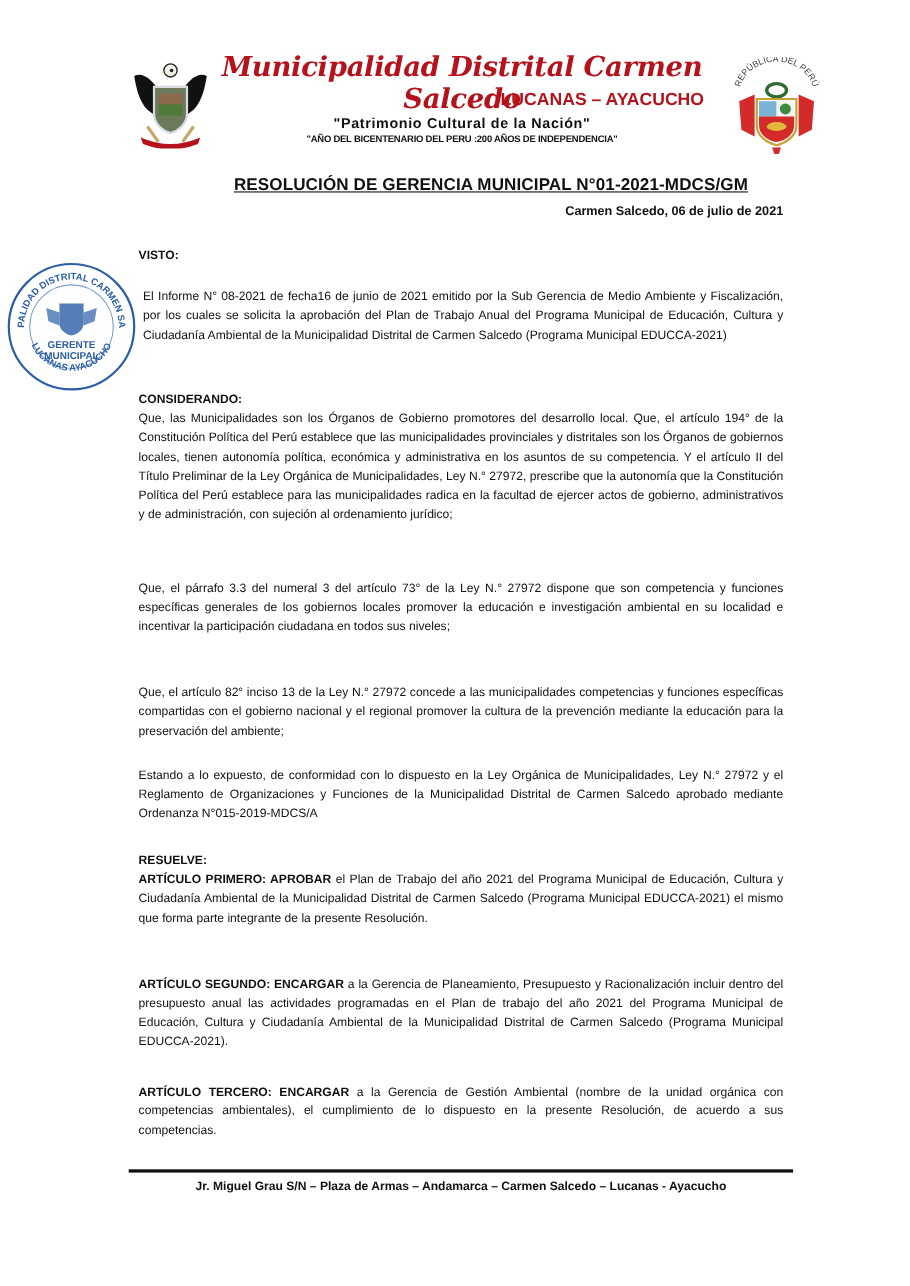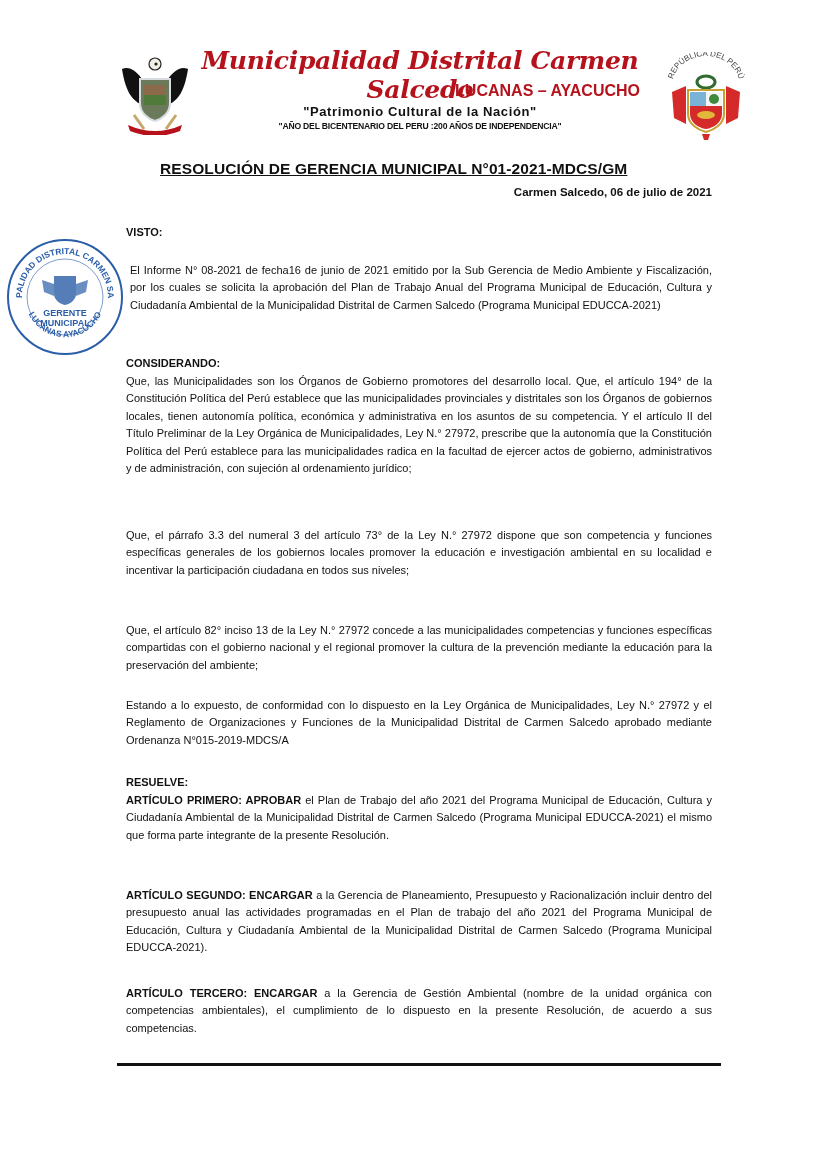--- a/index.html
+++ b/index.html
@@ -4,21 +4,21 @@
 <style>
   html, body { margin:0; padding:0; background:#ffffff; }
   body { width:827px; height:1169px; position:relative; overflow:hidden; font-family:"Liberation Sans", sans-serif; color:#111; }
   .abs { position:absolute; }
   .logo-left { left:118px; top:55px; width:74px; height:80px; }
   .logo-right { left:662px; top:52px; width:88px; height:92px; }
   .hdr-title { left:200px; top:46px; width:440px; text-align:center; font-family:"DejaVu Serif", serif; font-style:italic; font-weight:bold; font-size:25px; color:#b5121b; letter-spacing:-0.3px; }
   .hdr-sub { left:200px; top:82px; width:440px; text-align:right; font-family:"Liberation Sans", sans-serif; font-weight:bold; font-size:16px; color:#b5121b; }
   .hdr-motto { left:200px; top:104px; width:440px; text-align:center; font-family:"Liberation Sans", sans-serif; font-weight:bold; font-size:13px; color:#111; letter-spacing:0.6px; }
   .hdr-year { left:200px; top:121px; width:440px; text-align:center; font-family:"Liberation Sans", sans-serif; font-weight:bold; font-size:8.6px; color:#111; letter-spacing:-0.2px; }
-  .res-title { left:160px; top:160px; width:520px; text-align:left; font-weight:bold; font-size:15.5px; text-decoration:underline; letter-spacing:0.1px; }
+  .res-title { left:160px; top:160px; width:520px; text-align:right; font-weight:bold; font-size:15.5px; text-decoration:underline; letter-spacing:0.1px; }
   .res-date { right:115px; top:186px; font-weight:bold; font-size:11.5px; font-family:"Liberation Sans Narrow","Liberation Sans", sans-serif; }
   .section { left:126px; width:586px; font-size:11px; line-height:17.4px; text-align:justify; font-family:"Liberation Sans", sans-serif; }
   .heading { font-weight:bold; }
   .b { font-weight:bold; }
   .stamp { left:4px; top:236px; width:122px; height:122px; }
   .rule { left:117px; top:1063px; width:604px; height:3px; background:#111; }
   .footer { left:117px; top:1070px; width:604px; text-align:center; font-weight:bold; font-size:11px; line-height:18px; font-family:"Liberation Sans", sans-serif; }
 </style>
 </head>
 <body>
@@ -96,13 +96,14 @@
 </div>
 <div class="abs section" style="top:887px;">
   <span class="b">ARTÍCULO SEGUNDO: ENCARGAR</span><span> a la Gerencia de Planeamiento, Presupuesto y Racionalización incluir dentro del presupuesto anual las actividades programadas en el Plan de trabajo del año 2021 del Programa Municipal de Educación, Cultura y Ciudadanía Ambiental de la Municipalidad Distrital de Carmen Salcedo (Programa Municipal EDUCCA-2021).</span>
 </div>
 <div class="abs section" style="top:985px;">
   <span class="b">ARTÍCULO TERCERO: ENCARGAR</span><span> a la Gerencia de Gestión Ambiental (nombre de la unidad orgánica con competencias ambientales), el cumplimiento de lo dispuesto en la presente Resolución, de acuerdo a sus competencias.</span>
 </div>
 
 <div class="abs rule"></div>
 <div class="abs footer">
+  <div>Jr. Miguel Grau S/N – Plaza de Armas – Andamarca – Carmen Salcedo  – Lucanas - Ayacucho</div>
 </div>
 
 </body></html>

